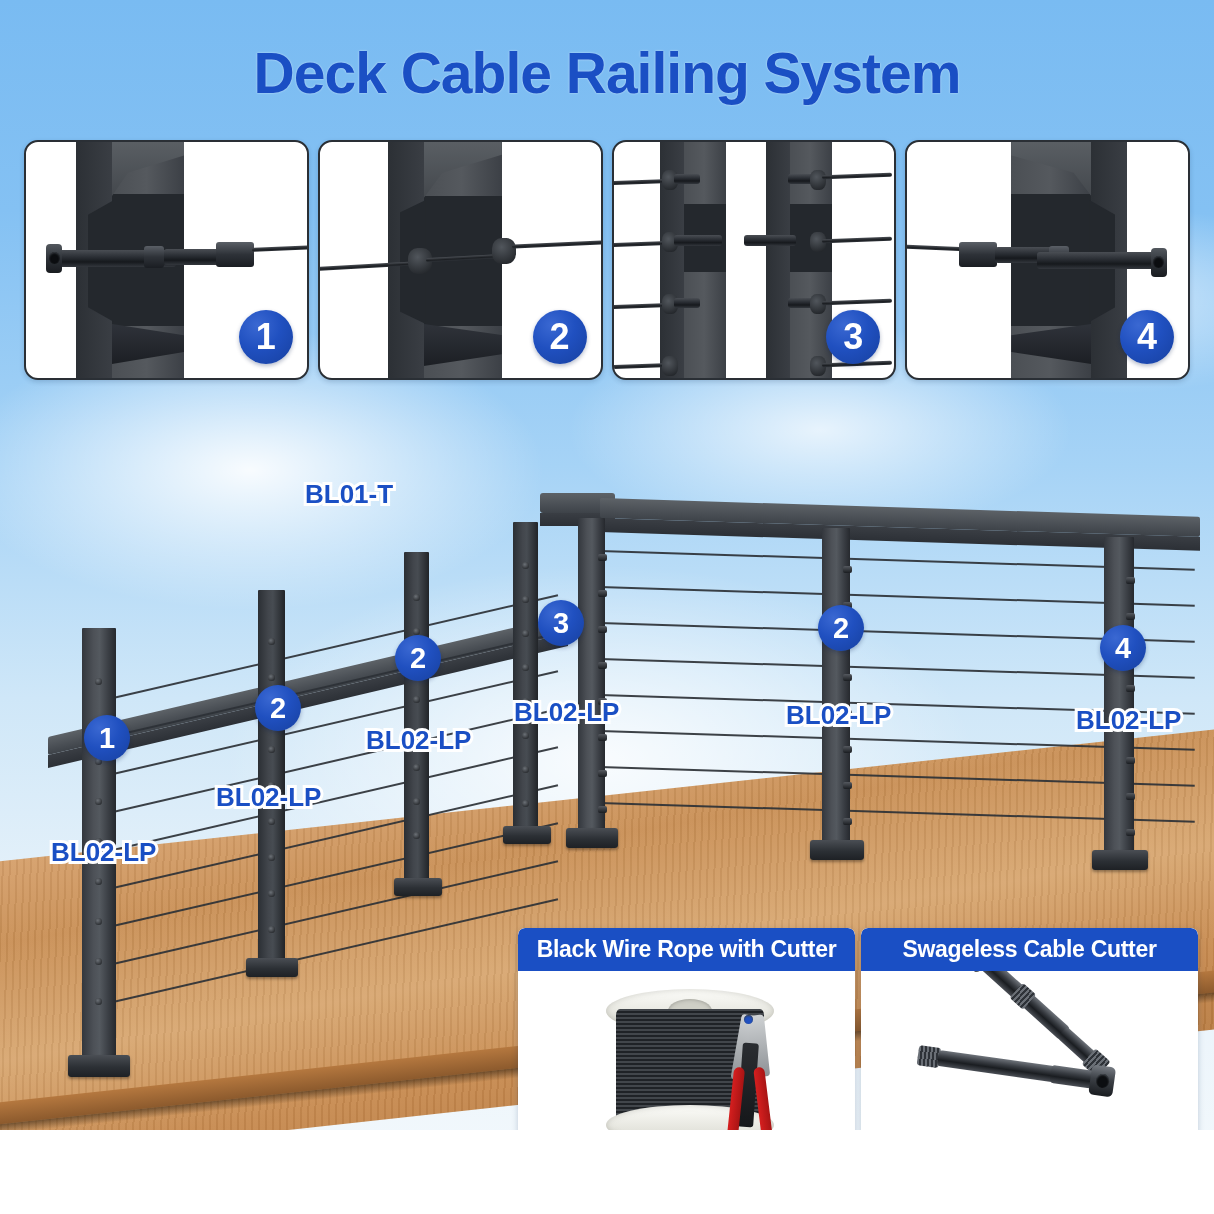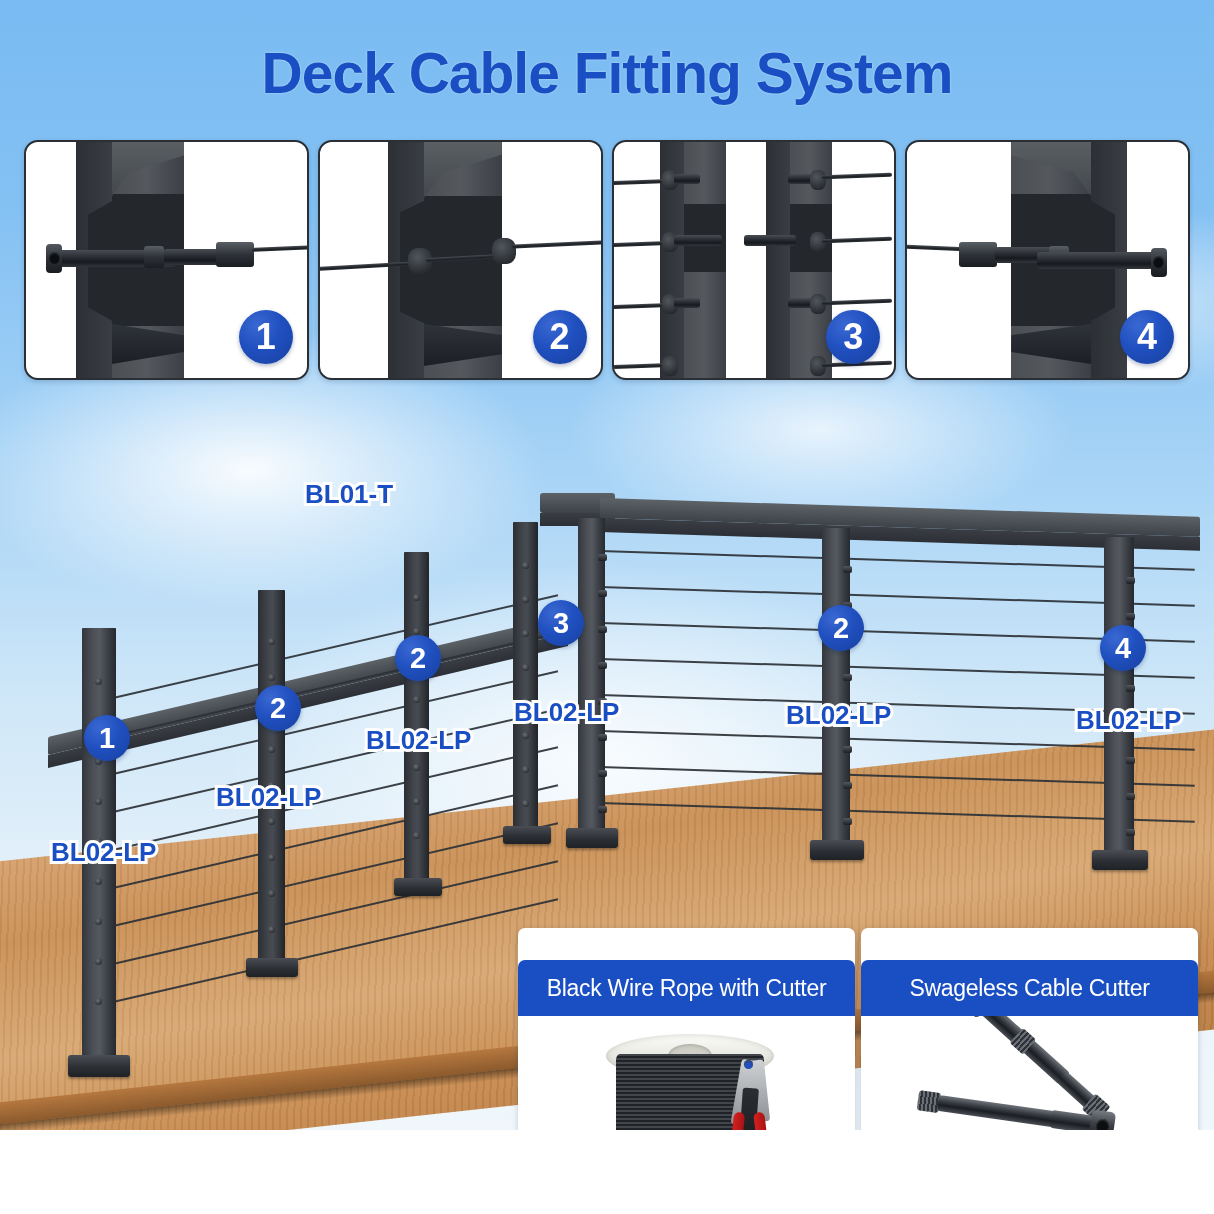--- a/index.html
+++ b/index.html
@@ -132,23 +132,23 @@
   }
   .scene .badge{width:46px;height:46px;font-size:29px;}
 
   
   .cards{position:absolute;left:518px;top:928px;width:680px;height:258px;display:flex;gap:6px;}
   .card{
     position:relative;flex:1;background:#fff;border-radius:7px;overflow:hidden;
     box-shadow:0 2px 6px rgba(20,50,90,.22);display:flex;flex-direction:column;
   }
   .card-head{
-    background:#1a4fc4;color:#fff;font-size:23px;font-weight:normal;
-    height:56px;display:flex;align-items:center;justify-content:center;
-    border-radius:7px 7px 0 0;white-space:nowrap;letter-spacing:-.3px;margin-top:32px;
+    background:#1a4fc4;color:#fff;font-size:23px;font-weight:bold;
+    height:43px;display:flex;align-items:center;justify-content:center;
+    border-radius:7px 7px 0 0;white-space:nowrap;letter-spacing:-.3px;
   }
   .card-body{position:relative;flex:1;background:#fff;overflow:hidden;}
 
   
   .spool-flange{position:absolute;border-radius:50%;
     background:linear-gradient(180deg,#fdfdfa 0%, #e7e7e0 55%, #d4d4cc 100%);
     box-shadow:inset 0 0 6px rgba(120,120,110,.35);}
   .spool-drum{position:absolute;
     background:repeating-linear-gradient(180deg,#42464b 0 2px,#1f2226 2px 4px);
     border-radius:4px/6px;}
@@ -169,21 +169,21 @@
 </style>
 </head>
 <body>
 
 <div id="canvas">
 
   <div class="sky"></div>
   <div class="sea"></div>
   <div class="sea-haze"></div>
 
-  <div class="title">Deck Cable Fitting System</div>
+  <div class="title">Deck Cable Railing System</div>
 
   <div class="panels">
 
     <div class="panel">
       <div class="panel-art">
         <div class="pp pp-side" style="left:50px;top:-4px;width:36px;height:244px;"></div>
         <div class="pp pp-face" style="left:86px;top:-4px;width:72px;height:244px;"></div>
         <div class="pp pp-dark" style="left:86px;top:52px;width:72px;height:132px;"></div>
         <div class="pp pp-top" style="left:86px;top:-4px;width:72px;height:58px;clip-path:polygon(0 100%,22% 60%,100% 30%,100% 0,0 0);"></div>
         <div class="pp pp-dark" style="left:62px;top:58px;width:26px;height:122px;clip-path:polygon(0 12%,100% 0,100% 100%,0 88%);"></div>

